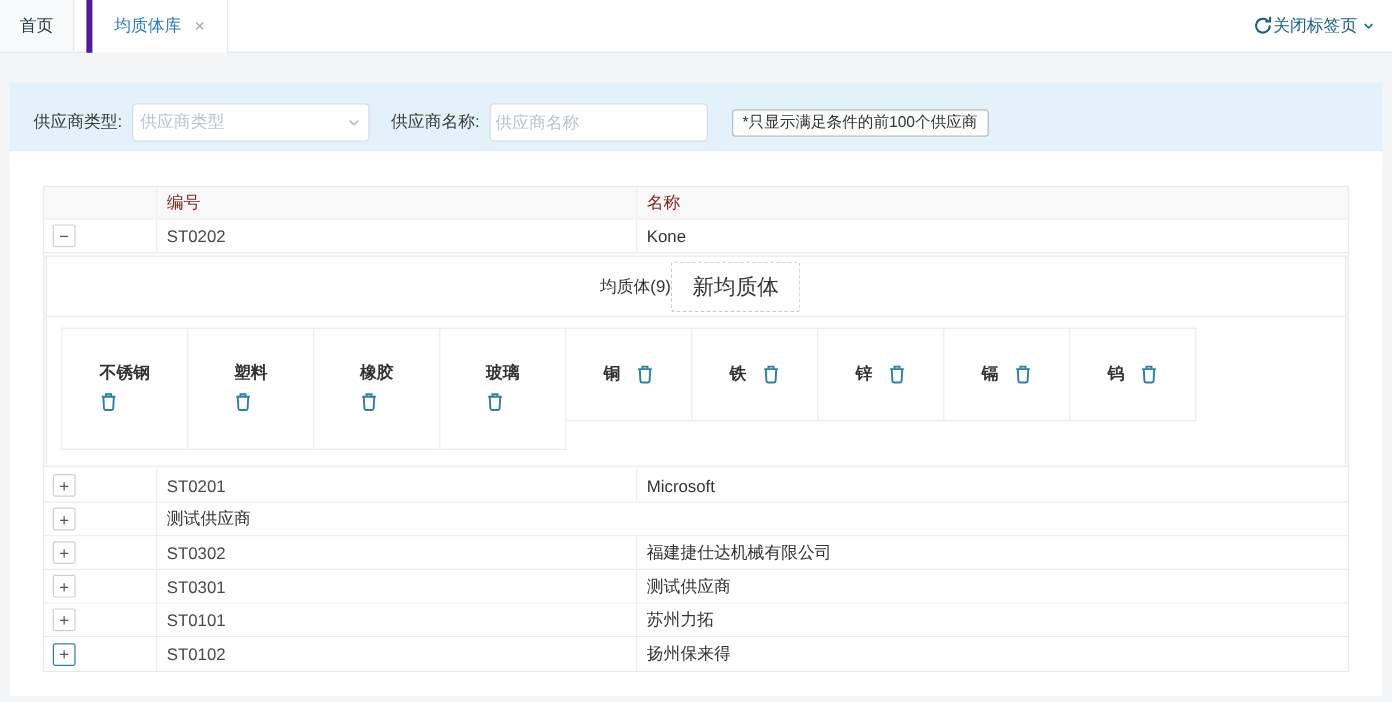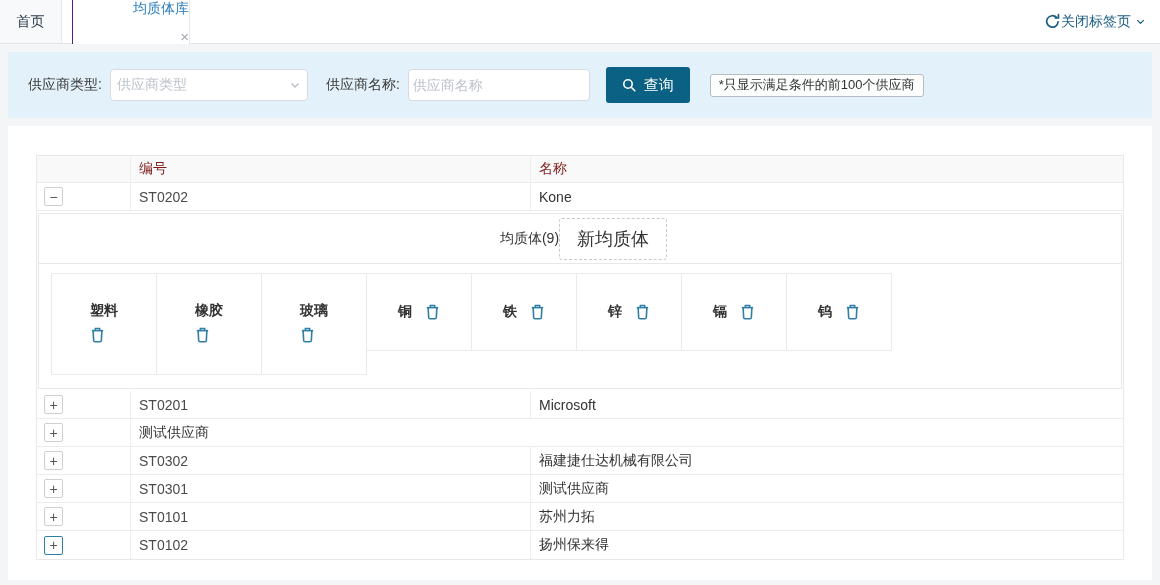--- a/index.html
+++ b/index.html
@@ -13,30 +13,30 @@
   }
 
   
   .tabbar { position:absolute; left:0; top:0; width:1160px; height:44px;
             background:#fff; border-bottom:1px solid #e3e6e9; }
   .tab-home { position:absolute; left:0; top:0; width:62px; height:43px;
               background:#f8f9fa; border-right:1px solid #e8e8e8;
               display:flex; align-items:center; justify-content:center;
               font-size:14px; color:#2b3a4a; cursor:pointer; }
   .tab-active { position:absolute; left:72px; top:0; width:118px; height:44px;
-                background:#fff; border-left:1px solid #4c1d95; border-right:1px solid #e8e8e8;
-                display:flex; align-items:flex-end; justify-content:center; gap:11px;
-                font-size:14px; color:#2d7dbb; z-index:2; cursor:pointer;flex-direction:column; }
+                background:#fff; border-left:5px solid #4c1d95; border-right:1px solid #e8e8e8;
+                display:flex; align-items:center; justify-content:center; gap:11px;
+                font-size:14px; color:#2d7dbb; z-index:2; cursor:pointer; }
   .tab-close { color:#a3a8ad; font-size:15px; line-height:1; cursor:pointer; }
   .tabbar-right { position:absolute; right:14px; top:0; height:43px;
                   display:flex; align-items:center; color:#1b5e80; }
   .close-tabs { display:flex; align-items:center; gap:4px; font-size:14px; cursor:pointer; }
 
   
-  .filterbar { position:absolute; left:8px; top:52px; width:1144px; height:66px;
+  .filterbar { position:absolute; left:8px; top:69px; width:1144px; height:66px;
                background:#e3f1fa; display:flex; align-items:center; padding-left:20px; }
   .f-label { font-size:14px; color:#3a3a3a; }
   .selectbox { width:198px; height:32px; margin-left:8px; background:#fff;
                border:1px solid #d7dbe0; border-radius:4px;
                display:flex; align-items:center; justify-content:space-between;
                padding:0 6px; cursor:pointer; }
   .selectbox .ph { font-size:14px; color:#bcc2cb; }
   .lbl2 { margin-left:18px; }
   .textbox { width:182px; height:32px; margin-left:8px; background:#fff;
              border:1px solid #d7dbe0; border-radius:4px; padding:0 4px;
@@ -123,27 +123,20 @@
 <div class="filterbar">
   <span class="f-label">供应商类型:</span>
   <div class="selectbox">
     <span class="ph">供应商类型</span>
     <svg width="12" height="12" viewBox="0 0 12 12" fill="none" stroke="#b9bfc7" stroke-width="1.4">
       <path d="M2.5 4.5 L6 8 L9.5 4.5"></path>
     </svg>
   </div>
   <span class="f-label lbl2">供应商名称:</span>
   <input class="textbox" type="text" placeholder="供应商名称" style="">
-  <button class="search-btn">
-    <svg width="14" height="14" viewBox="0 0 14 14" fill="none" stroke="#fff" stroke-width="1.6" stroke-linecap="round">
-      <circle cx="6" cy="6" r="4.2"></circle>
-        <path d="M9.3 9.3 L12.8 12.8"></path>
-    </svg>
-    <span>查询</span>
-  </button>
   <span class="hint-badge">*只显示满足条件的前100个供应商</span>
 </div>
 
 <div class="panel">
   <div class="grid">
 
     <div class="thead">
       <div class="c-exp"></div>
       <div class="c-code">编号</div>
       <div class="c-name">名称</div>
@@ -157,20 +150,32 @@
       <div class="c-name">Kone</div>
     </div>
 
     <div class="detail">
       <div class="detail-head">
         <span class="detail-title">均质体(9)</span>
         <button class="new-btn">新均质体</button>
       </div>
       <div class="cards">
 
+        <div class="card tall">
+          <div class="cwrap">
+            <div class="cname">不锈钢</div>
+            <span class="trash">
+              <svg width="15" height="16" viewBox="0 0 14 15" fill="none" stroke="#2e7ea6" stroke-width="1.5">
+                <path d="M5 3 v-1.6 h4 v1.6"></path>
+                  <path d="M1.7 3.4 h10.6"></path>
+                <path d="M2.9 3.4 l.5 9.2 a1.3 1.3 0 0 0 1.3 1.2 h4.6 a1.3 1.3 0 0 0 1.3-1.2 l.5-9.2"></path>
+              </svg>
+            </span>
+          </div>
+        </div>
         <div class="card tall">
           <div class="cwrap">
             <div class="cname">塑料</div>
             <span class="trash">
               <svg width="15" height="16" viewBox="0 0 14 15" fill="none" stroke="#2e7ea6" stroke-width="1.5">
                 <path d="M5 3 v-1.6 h4 v1.6"></path>
                   <path d="M1.7 3.4 h10.6"></path>
                 <path d="M2.9 3.4 l.5 9.2 a1.3 1.3 0 0 0 1.3 1.2 h4.6 a1.3 1.3 0 0 0 1.3-1.2 l.5-9.2"></path>
               </svg>
             </span>

